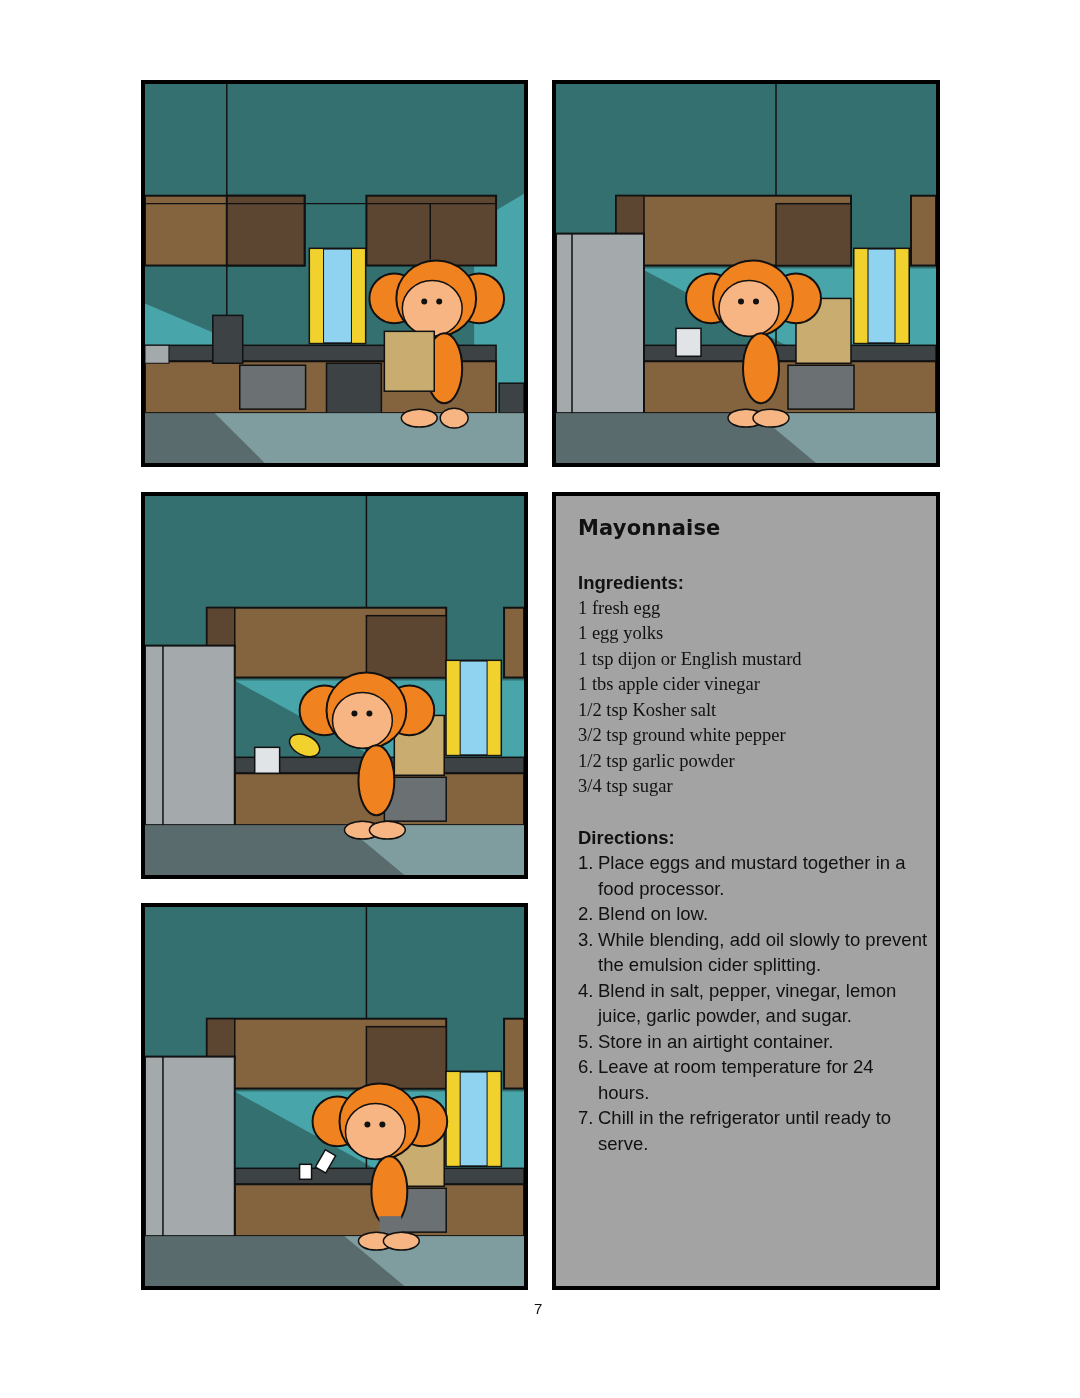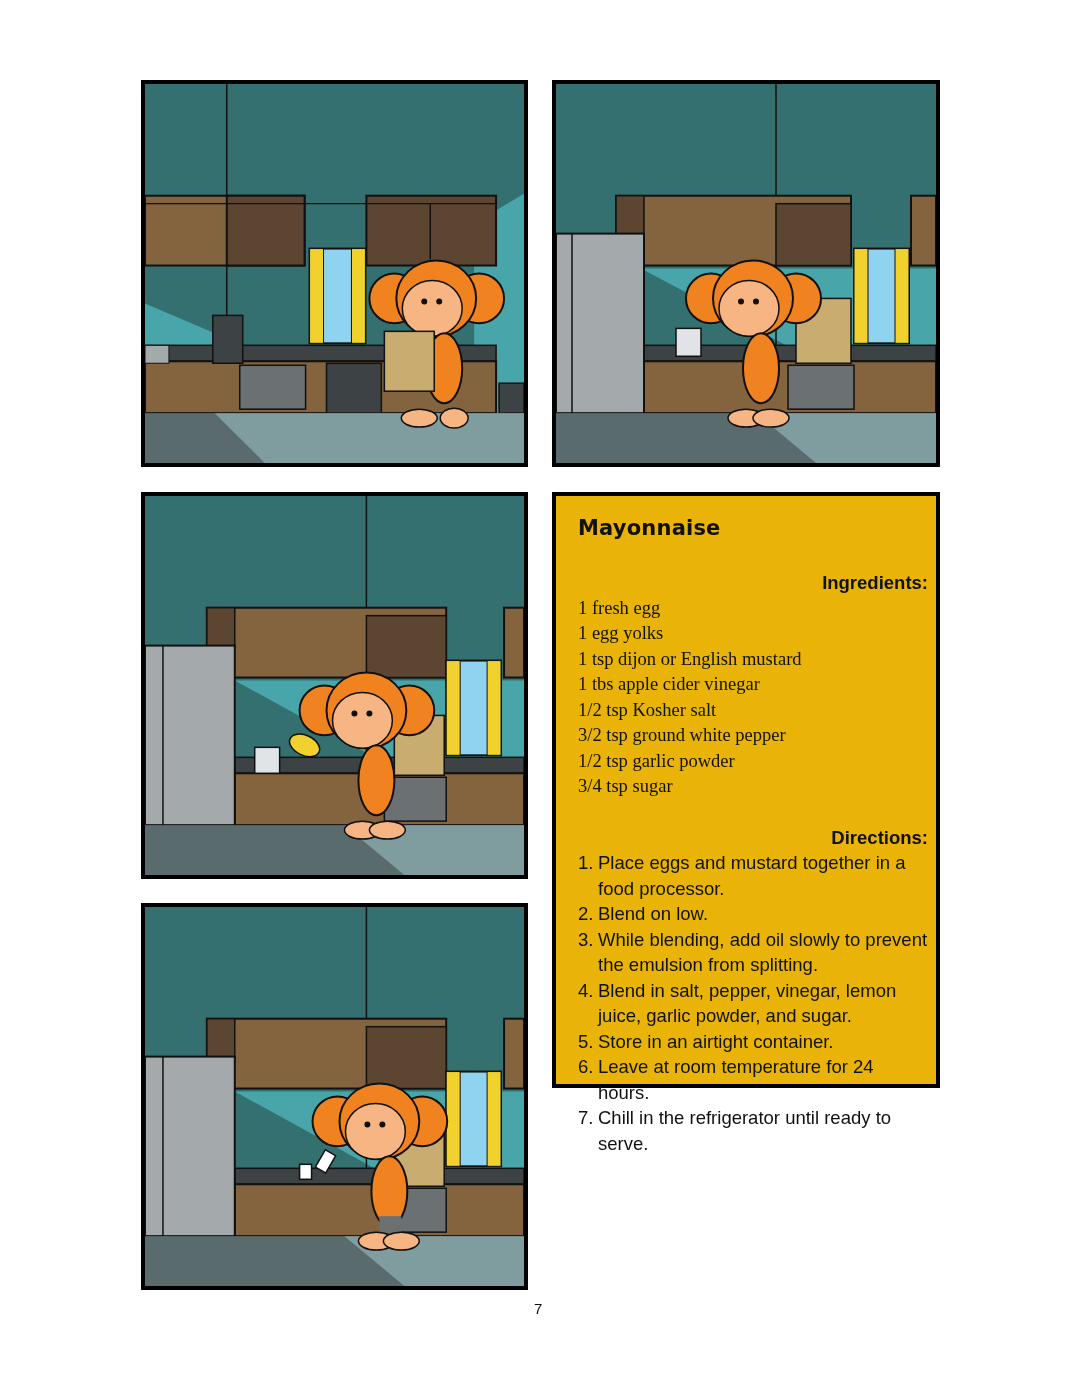--- a/index.html
+++ b/index.html
@@ -2,25 +2,25 @@
 <html><head>
 <meta charset="utf-8">
 <style>
   html, body { margin:0; padding:0; background:#ffffff; }
   body { width:1080px; height:1398px; position:relative; overflow:hidden; font-family:"Liberation Sans", sans-serif; }
   .panel { position:absolute; box-sizing:border-box; border:4px solid #000; background:#357070; overflow:hidden; }
   .p1 { left:141px; top:80px; width:387px; height:387px; }
   .p2 { left:552px; top:80px; width:388px; height:387px; }
   .p3 { left:141px; top:492px; width:387px; height:387px; }
   .p4 { left:141px; top:903px; width:387px; height:387px; }
-  .textpanel { position:absolute; left:552px; top:492px; width:388px; height:596px; box-sizing:border-box; border:4px solid #000; background:#eab308; }
+  .textpanel { position:absolute; left:552px; top:492px; width:388px; height:798px; box-sizing:border-box; border:4px solid #000; background:#a3a3a3; }
   .scene { position:absolute; inset:0; }
   .rtitle { position:absolute; left:22px; top:20px; font-family:"DejaVu Sans", sans-serif; font-weight:bold; font-size:21px; color:#111; letter-spacing:0.2px; }
   .rbody { position:absolute; left:22px; top:74px; width:350px; font-family:"Liberation Sans", sans-serif; font-size:18.5px; line-height:25.5px; color:#111; }
-  .sec-h { font-weight:bold;text-align:right; }
+  .sec-h { font-weight:bold; }
   .ing { white-space:nowrap;font-family:Liberation Serif, serif; }
   .ing .cont { padding-left:20px; display:block; }
   .gap { height:25px; }
   .step { display:flex; }
   .step .num { width:20px; flex:none; }
   .step .txt { flex:1; }
   .pagenum { position:absolute; left:534px; top:1300px; font-size:15px; color:#111; }
 </style>
 </head>
 <body>
@@ -188,21 +188,21 @@
         <div class="step">
           <span class="num">1.</span>
           <span class="txt">Place eggs and mustard together in a food processor.</span>
         </div>
         <div class="step">
           <span class="num">2.</span>
           <span class="txt">Blend on low.</span>
         </div>
         <div class="step">
           <span class="num">3.</span>
-          <span class="txt">While blending, add oil slowly to prevent the emulsion from splitting.</span>
+          <span class="txt">While blending, add oil slowly to prevent the emulsion cider splitting.</span>
         </div>
         <div class="step">
           <span class="num">4.</span>
           <span class="txt">Blend in salt, pepper, vinegar, lemon juice, garlic powder, and sugar.</span>
         </div>
         <div class="step">
           <span class="num">5.</span>
           <span class="txt">Store in an airtight container.</span>
         </div>
         <div class="step">

